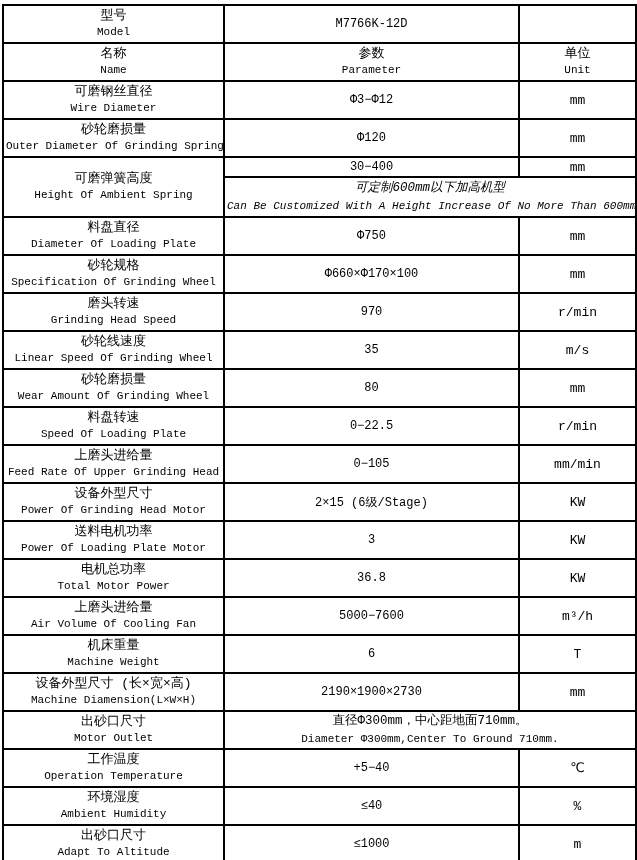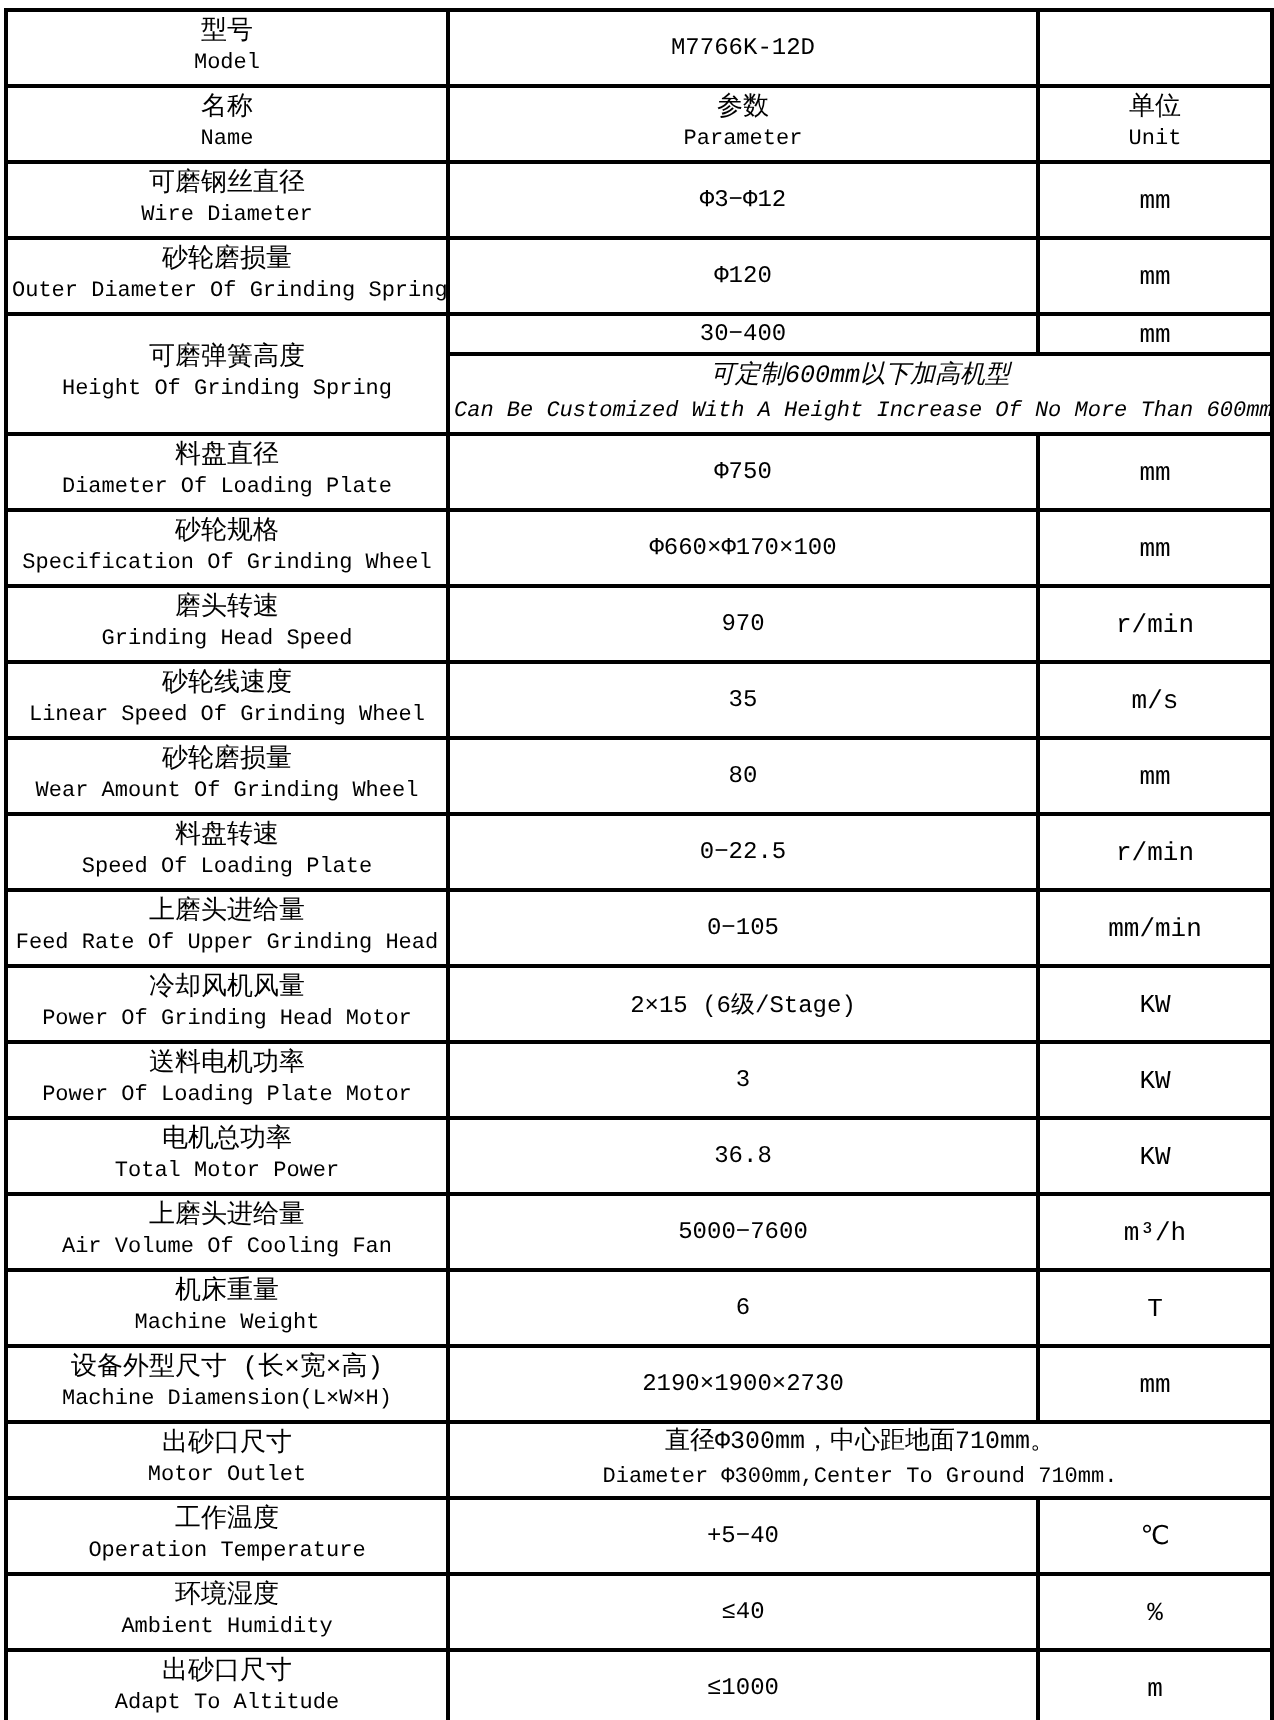--- a/index.html
+++ b/index.html
@@ -85,21 +85,21 @@
         <div class="cn">砂轮磨损量</div>
         <div class="en">Outer Diameter Of Grinding Spring</div>
       </td>
       <td class="val">Φ120</td>
       <td class="unit">mm</td>
     </tr>
 
     <tr class="suba">
       <td rowspan="2">
         <div class="cn">可磨弹簧高度</div>
-        <div class="en">Height Of Grinding Spring</div>
+        <div class="en">Height Of Ambient Spring</div>
       </td>
       <td class="val">30−400</td>
       <td class="unit">mm</td>
     </tr>
     <tr class="subb">
       <td colspan="2">
         <div class="note-cn">可定制600mm以下加高机型</div>
         <div class="note-en">Can Be Customized With A Height Increase Of No More Than 600mm.</div>
       </td>
     </tr>
@@ -162,21 +162,21 @@
       <td>
         <div class="cn">上磨头进给量</div>
         <div class="en">Feed Rate Of Upper Grinding Head</div>
       </td>
       <td class="val">0−105</td>
       <td class="unit">mm/min</td>
     </tr>
 
     <tr class="std">
       <td>
-        <div class="cn">冷却风机风量</div>
+        <div class="cn">设备外型尺寸</div>
         <div class="en">Power Of Grinding Head Motor</div>
       </td>
       <td class="val">2×15 (6级/Stage)</td>
       <td class="unit">KW</td>
     </tr>
 
     <tr class="std">
       <td>
         <div class="cn">送料电机功率</div>
         <div class="en">Power Of Loading Plate Motor</div>

